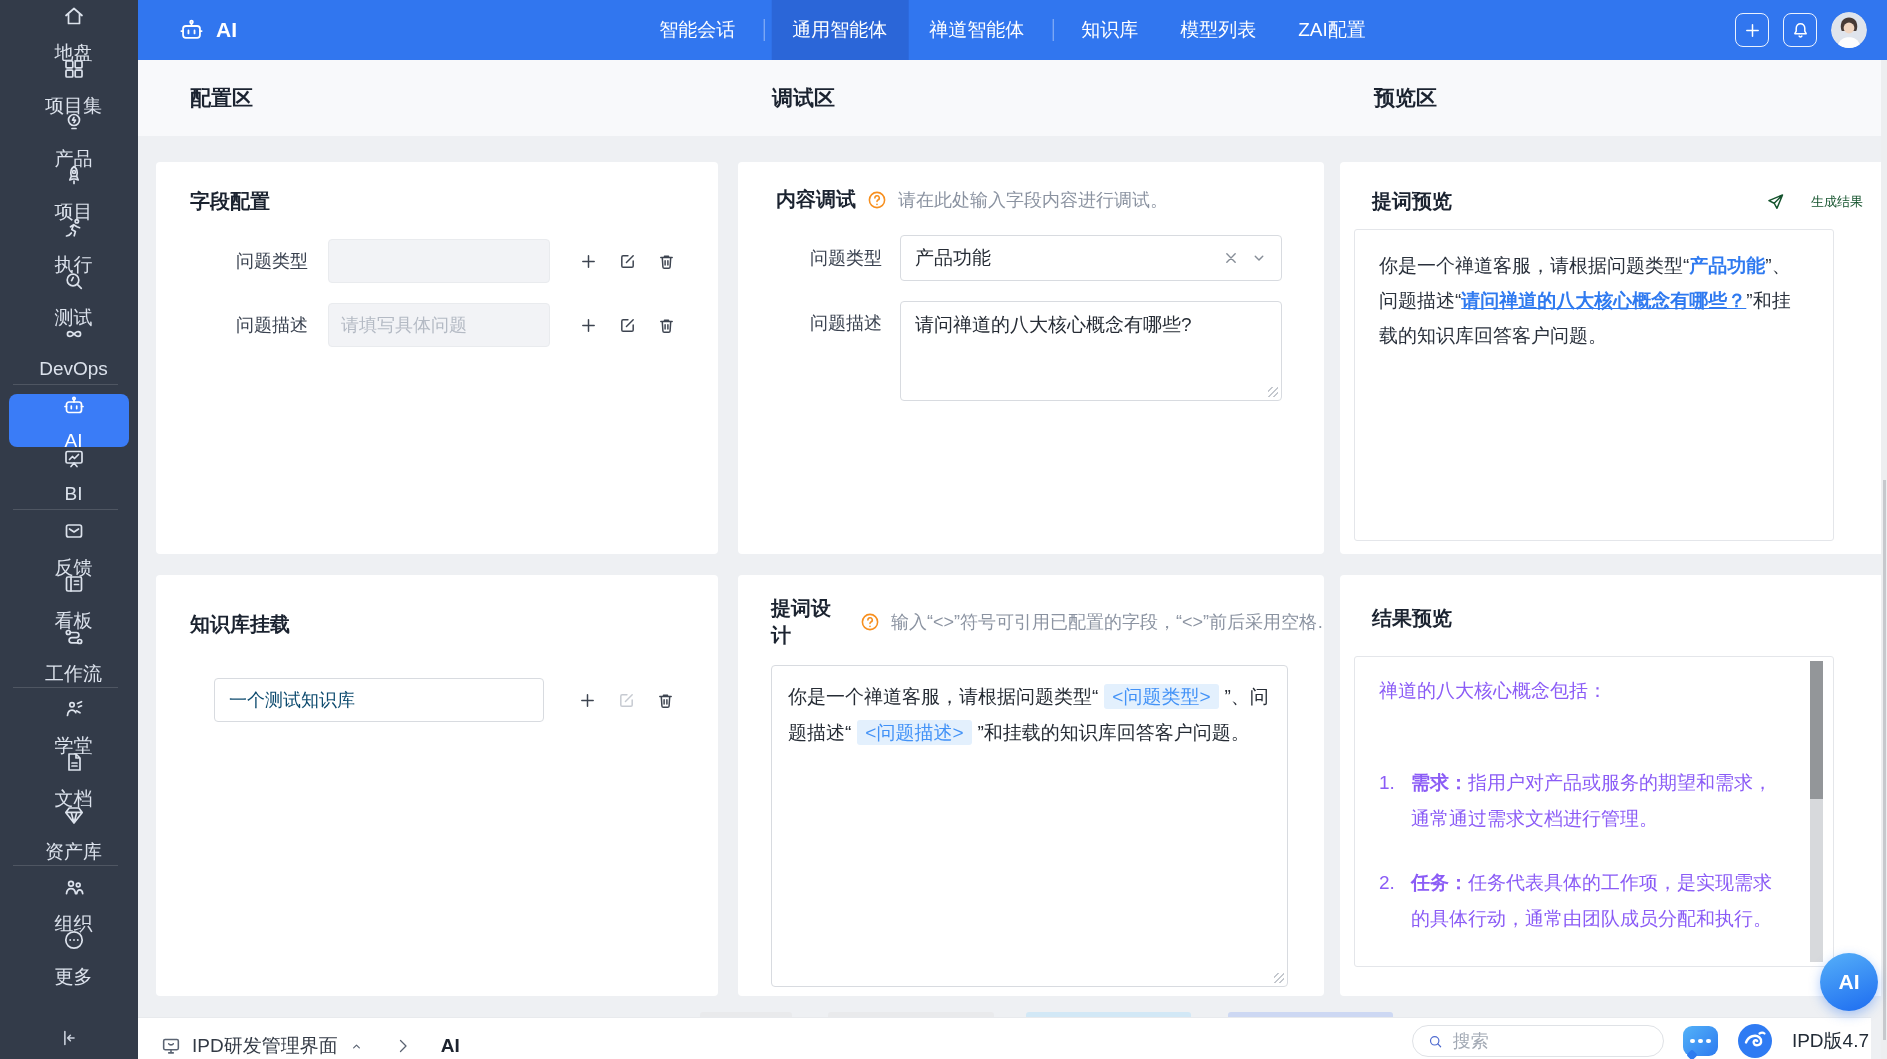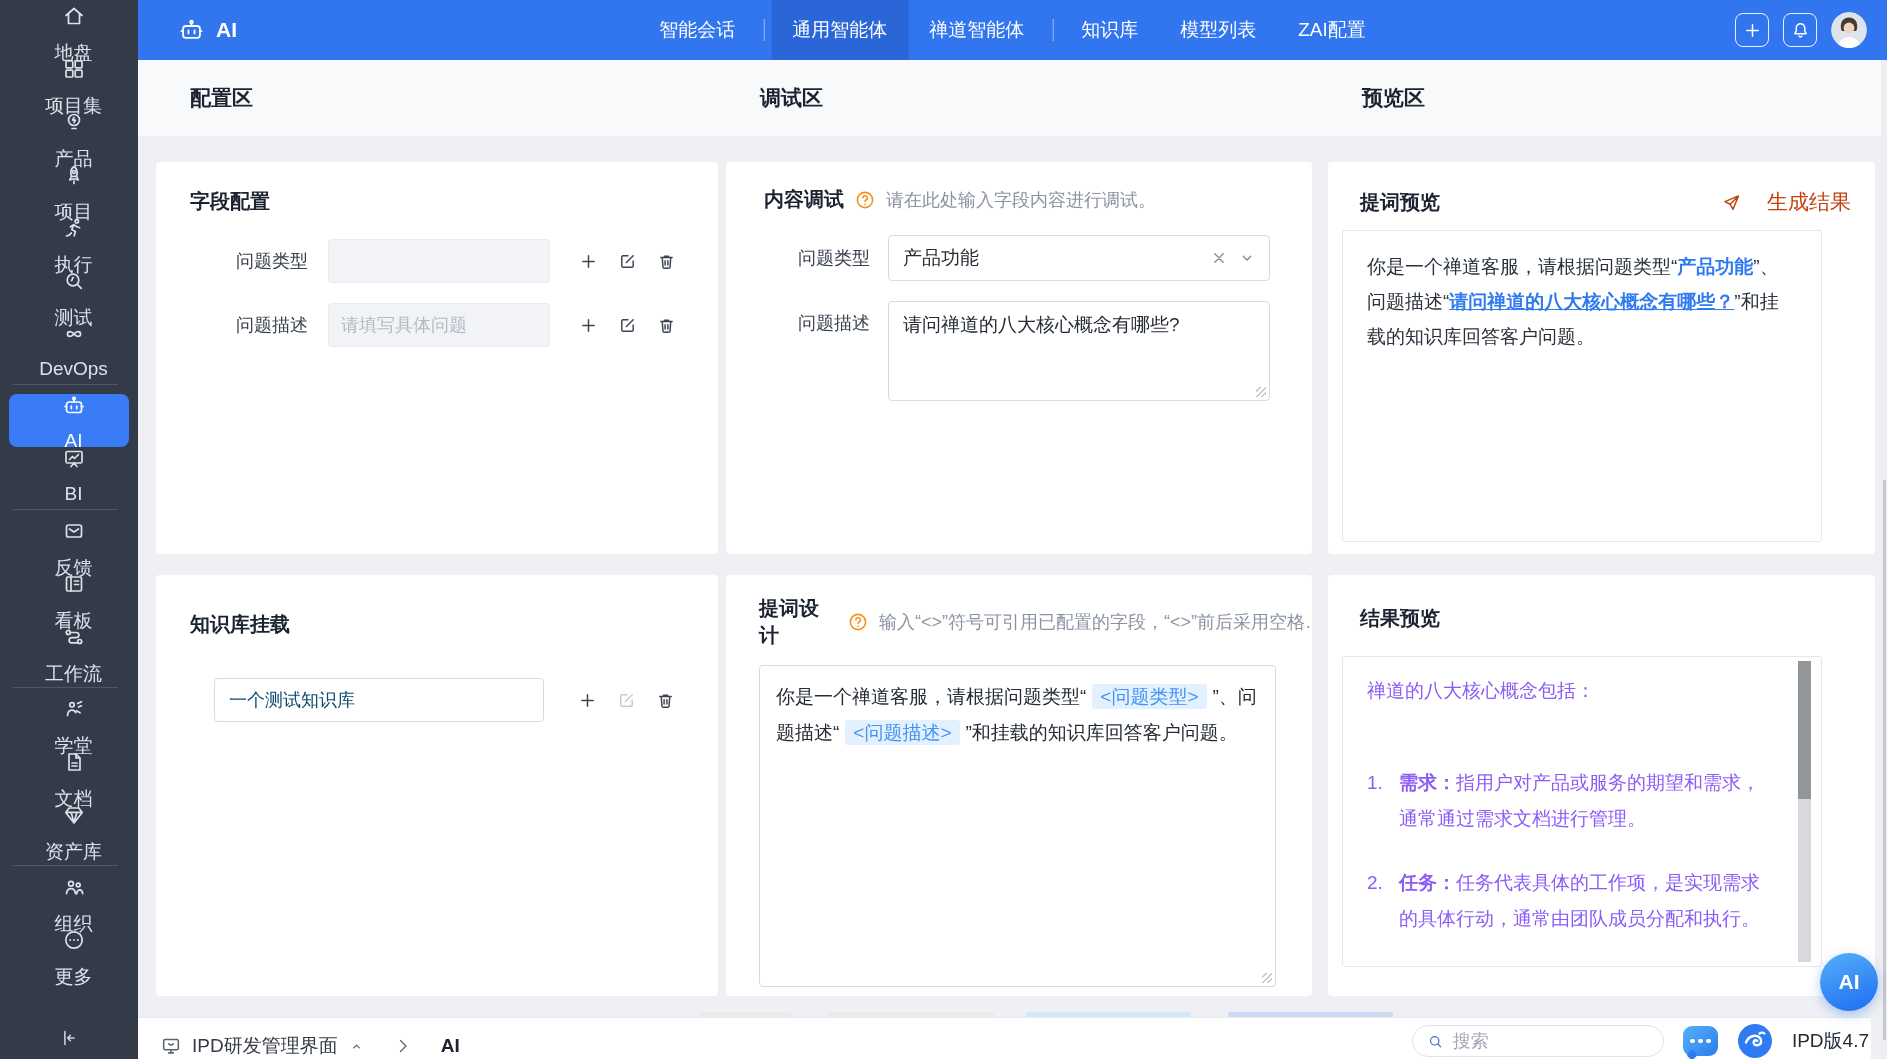--- a/index.html
+++ b/index.html
@@ -28,21 +28,21 @@
   .top-actions { margin-left:auto; display:flex; align-items:center; gap:14px; padding-right:20px; }
   .icon-btn { width:34px; height:34px; border:1.5px solid rgba(255,255,255,.9); border-radius:8px; display:flex; align-items:center; justify-content:center; }
   .icon-btn .ic { width:21px; height:21px; }
   .avatar { width:36px; height:36px; border-radius:50%; overflow:hidden; flex:none; }
 
   
   .content { position:absolute; left:138px; top:60px; right:0; bottom:42px; display:flex; overflow:hidden;
              background:linear-gradient(#f8f9fb 0 76px, #eef0f3 76px); }
   .col { display:flex; flex-direction:column; }
   .col1 { width:562px; margin-left:18px; }
-  .col2 { width:586px; margin-left:8px; }
+  .col2 { width:586px; margin-left:20px; }
   .col3 { width:547px; margin-left:16px; }
   .col-head { height:76px; display:flex; align-items:center; padding-left:34px; font-size:21px; font-weight:700; color:#1b2330; }
   .card { background:#fff; border-radius:4px; }
   .cardA { margin-top:26px; height:392px; }
   .cardB { margin-top:21px; height:421px; }
   .card-title { font-size:20px; font-weight:700; color:#1b2330; }
 
   
   .fc { padding:26px 0 0 34px; }
   .f-row { display:flex; align-items:center; margin-top:24px; }
@@ -78,21 +78,21 @@
   .pc .hint { max-width:470px; }
   .ta-lg { width:517px; height:322px; border:1px solid #d8dbe0; border-radius:4px; background:#fff; margin-top:16px; padding:13px 16px; font-size:19px; line-height:36px; color:#262c35; position:relative; }
   .tag { background:#e3f0fd; color:#4292f7; border-radius:3px; padding:2px 8px; margin:0 6px; white-space:nowrap; }
   .resize-grip { position:absolute; right:3px; bottom:3px; width:10px; height:10px;
     background:repeating-linear-gradient(135deg, transparent 0 2.5px, #c4c8ce 2.5px 4px); }
 
   
   .pvc { padding:0; }
   .pv-head { display:flex; align-items:center; padding:26px 24px 0 32px; }
   .pv-head .card-title { flex:1; }
-  .gen-btn { display:flex; align-items:center; gap:25px; color:#c2410c; font-size:21px; }
+  .gen-btn { display:flex; align-items:center; gap:25px; color:#14532d; font-size:13px; }
   .gen-btn .ic { width:21px; height:21px; }
   .pv-box { margin:14px 53px 0 14px; height:312px; border:1px solid #e4e6ea; border-radius:3px; padding:18px 24px; font-size:19px; line-height:35px; color:#2a313c; overflow:hidden; }
   .hl { color:#2f7af0; font-weight:700; }
   .hl.ul { text-decoration:underline; }
   .rc-title { padding:30px 0 0 32px; }
   .rv-box { margin:24px 53px 0 14px; height:311px; border:1px solid #e4e6ea; border-radius:3px; background:#fff; padding:16px 44px 0 24px; font-size:19px; line-height:36px; color:#8b5cf6; position:relative; overflow:hidden; }
   .sb-track { position:absolute; right:10px; top:4px; bottom:4px; width:13px; background:#d7d9dc; }
   .sb-thumb { position:absolute; top:0; left:0; width:100%; height:46%; background:#939699; }
   .r-intro { margin-bottom:56px; }
   .r-item { display:flex; margin-bottom:28px; }

